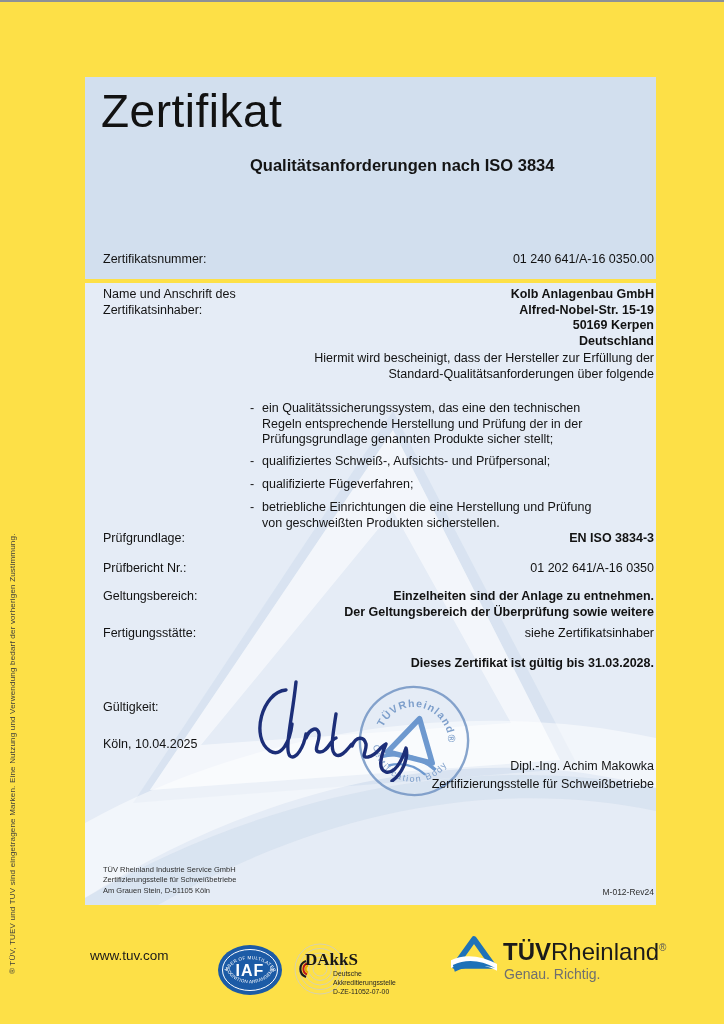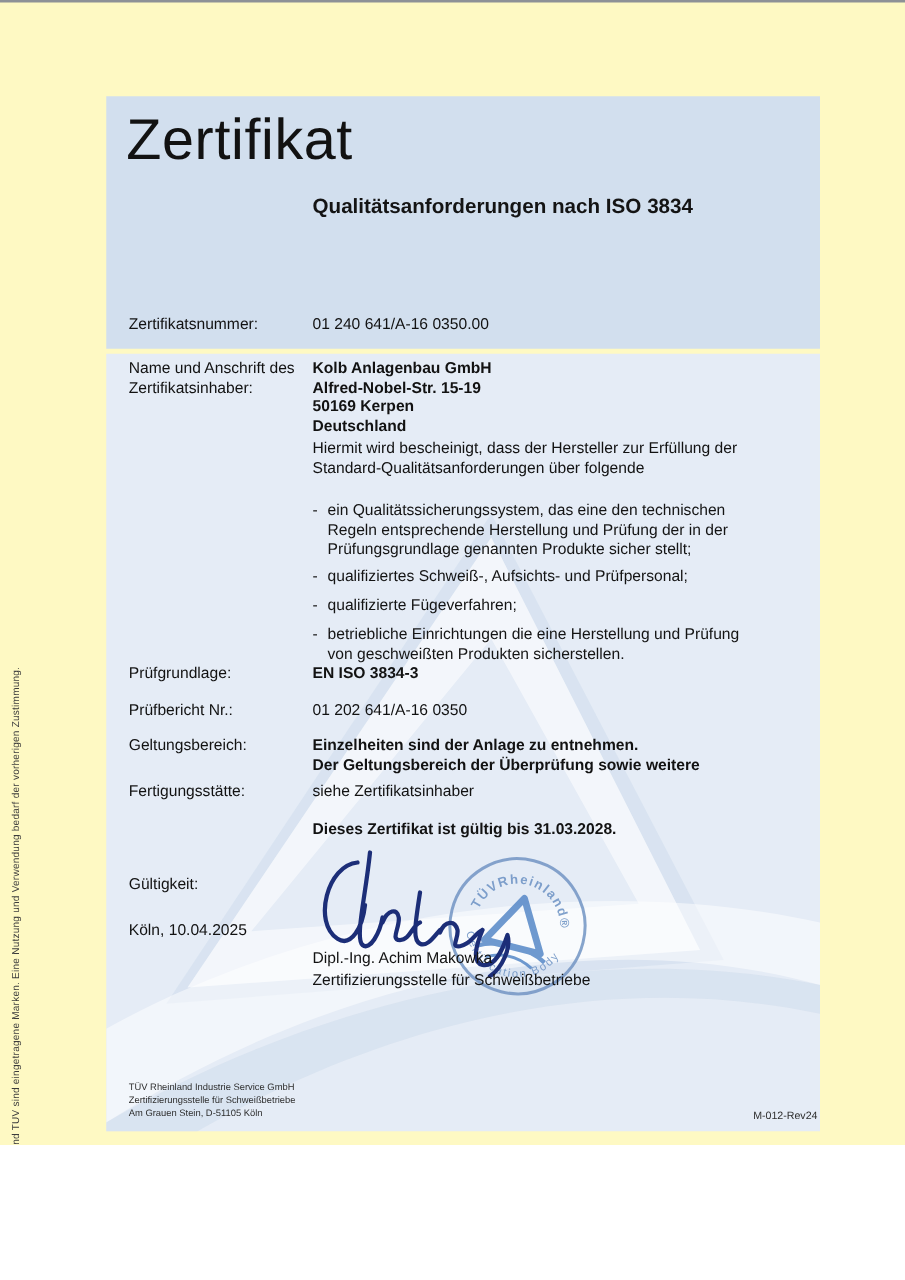--- a/index.html
+++ b/index.html
@@ -1,30 +1,30 @@
 <!DOCTYPE html>
 <html><head>
 <meta charset="utf-8">
 <style>
   html,body{margin:0;padding:0;background:#ffffff;}
-  .page{position:relative;width:724px;height:916px;background:#fef9c3;overflow:hidden;
+  .page{position:relative;width:724px;height:1024px;background:#fde047;overflow:hidden;
         font-family:"Liberation Sans","DejaVu Sans",sans-serif;color:#141414;}
   .top-edge{position:absolute;left:0;top:0;width:100%;height:2px;background:#8d9196;}
   .band{position:absolute;left:85px;width:571px;}
   .band-top{top:77px;height:202px;background:#d2dfee;}
   .band-body{top:283px;height:622px;background:#e5ecf6;}
   .watermark{position:absolute;left:85px;top:283px;width:571px;height:622px;pointer-events:none;}
   .side-note{position:absolute;left:8px;top:974px;transform:rotate(-90deg);transform-origin:0 0;
              font-size:8px;color:#3c3c3c;white-space:nowrap;letter-spacing:0.2px;}
   .title{position:absolute;left:101px;top:84px;margin:0;font-size:46px;font-weight:normal;
          color:#121212;letter-spacing:0.5px;}
   .subtitle{position:absolute;left:250px;top:156px;font-size:16.5px;font-weight:bold;line-height:19.5px;}
   .subtitle span{display:block;}
   .lbl{position:absolute;left:103px;font-size:12.5px;line-height:15.6px;color:#121212;}
-  .val{position:absolute;left:250px;font-size:12.5px;line-height:15.6px;color:#121212;width:404px;}
+  .val{position:absolute;left:250px;font-size:12.5px;line-height:15.6px;color:#121212;width:404px;text-align:right;}
   .bold{font-weight:bold;}
   .lines span{display:block;}
   .bullet{position:absolute;left:250px;font-size:12.5px;line-height:15.6px;display:flex;width:404px;}
   .bullet .marker{width:12px;flex:0 0 12px;}
   .sig-svg{position:absolute;left:246px;top:664px;width:195px;height:118px;}
   .stamp{position:absolute;left:357px;top:684px;width:114px;height:114px;transform:rotate(14deg);}
   .issuer{position:absolute;left:103px;top:865px;font-size:7.5px;line-height:10.4px;color:#2e2e2e;}
   .issuer span{display:block;}
   .docref{position:absolute;right:70px;top:887px;font-size:8.5px;color:#2e2e2e;}
   .website{position:absolute;left:90px;top:948px;font-size:13.5px;color:#1a1a1a;}

